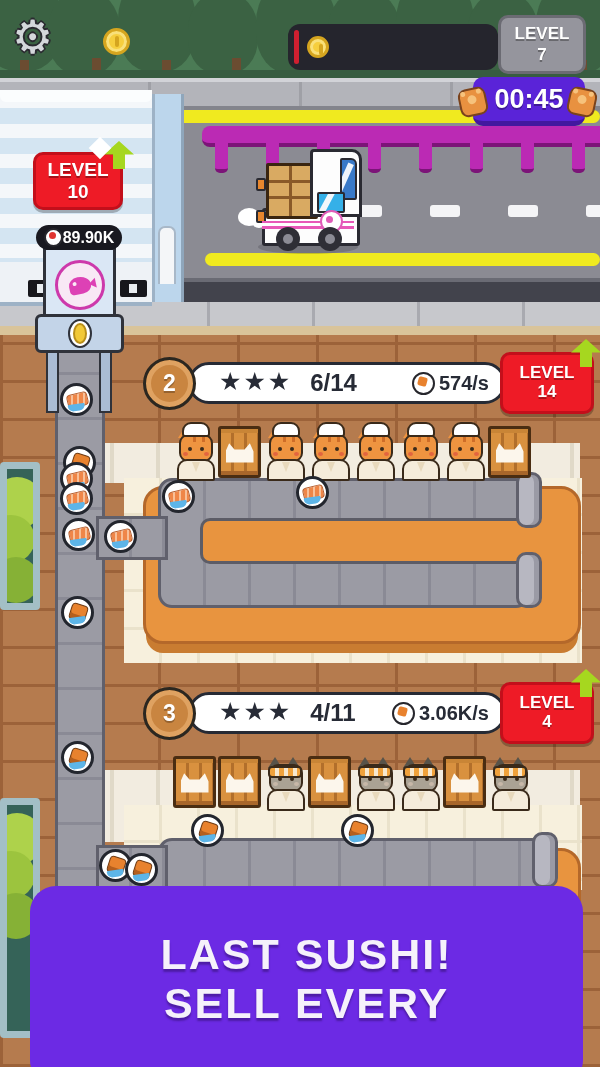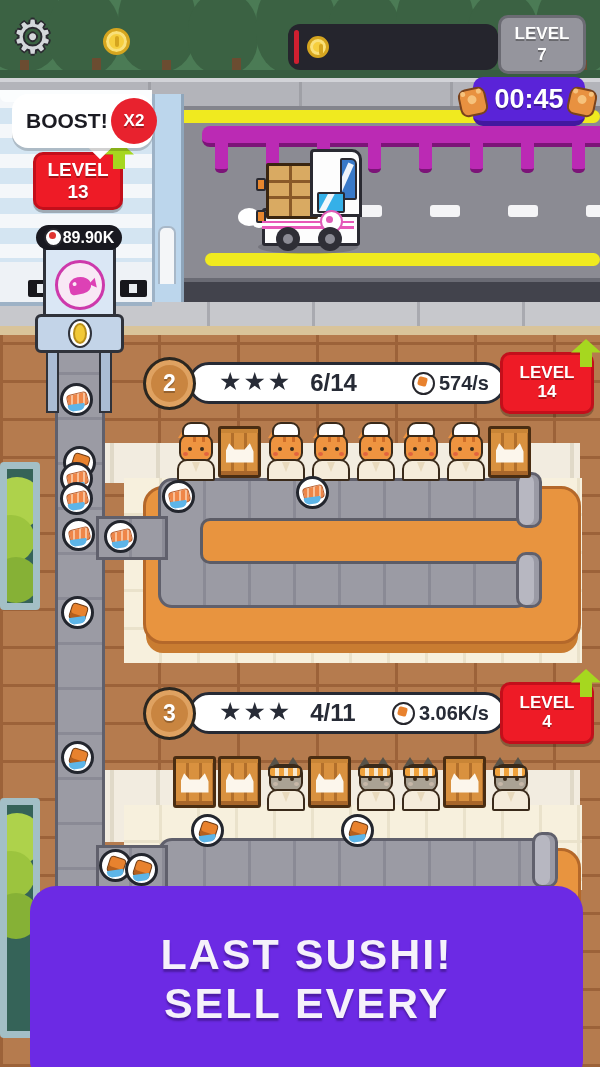--- a/index.html
+++ b/index.html
@@ -542,23 +542,19 @@
     <span>LEVEL</span>
       <span>7</span>
   </div>
   <div class="paw" style="left:459px;top:88px;transform:rotate(-12deg);"></div>
   <div class="paw" style="left:568px;top:88px;transform:rotate(12deg);"></div>
   <div class="abs timer">
     <span>00:45</span>
   </div>
 
   <div class="abs boost-tail"></div>
-  <div class="abs boost">
-    <span class="label">BOOST!</span>
-    <div class="x2">X2</div>
-  </div>
   <div class="abs lvl10">
     <span>LEVEL</span>
-      <span>13</span>
+      <span>10</span>
     <div class="arrow-up" style="right:-14px;top:-14px;"></div>
   </div>
 
 </div>
 
 </body></html>

